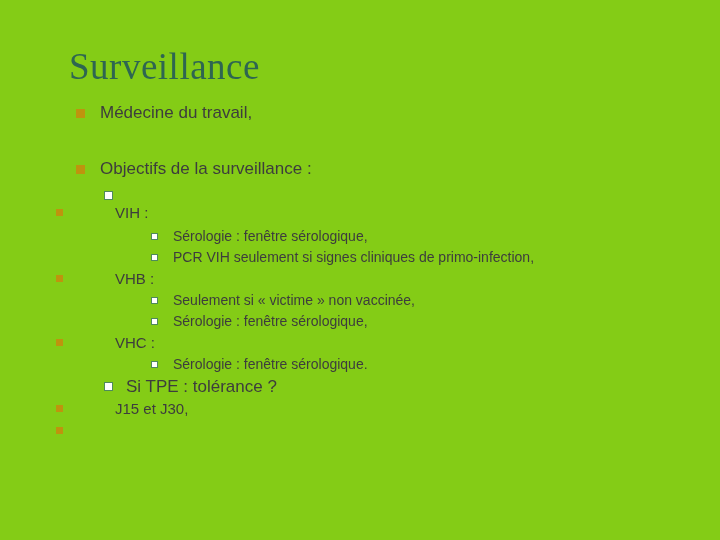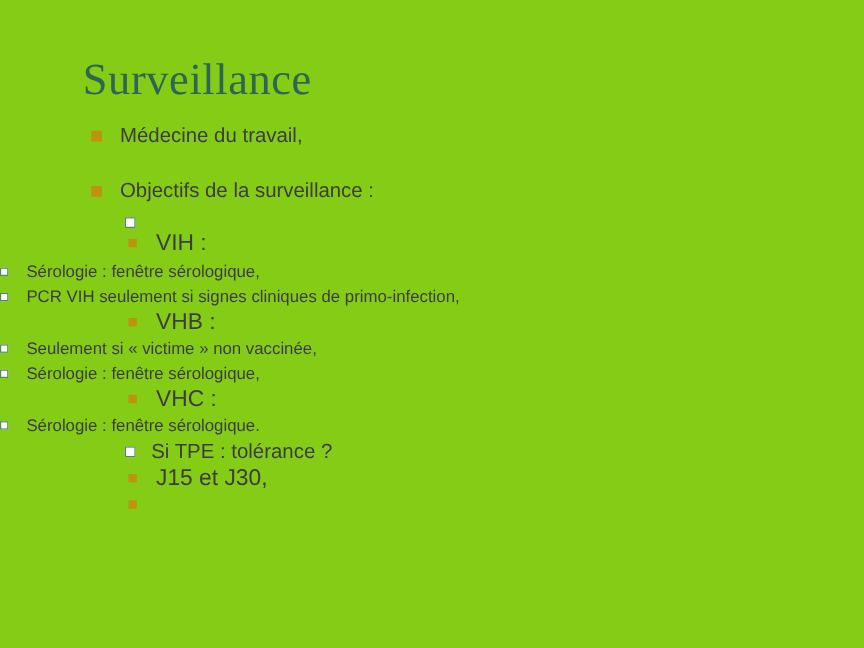--- a/index.html
+++ b/index.html
@@ -38,24 +38,24 @@
     right: 0;
     color: #3D3D3D;
   }
   .row {
     display: flex;
     align-items: flex-start;
   }
   
   .l1 { padding-left: 76px;  font-size: 17px; line-height: 24px; }
   .l2 { padding-left: 104px; font-size: 17px; line-height: 23px; }
-  .l3 { padding-left: 107px; font-size: 19px; line-height: 22px; }
-  .l4 { font-size: 14px; line-height: 21px; }
+  .l3 { padding-left: 56px; font-size: 15px; line-height: 22px; gap: 36px; }
+  .l4 { padding-left: 151px; font-size: 14px; line-height: 21px; }
 
-  .gap-after { margin-bottom: 22px; }
+  .gap-after { margin-bottom: 32px; }
   .mt3 { margin-top: 3px; }
   .mt2 { margin-top: 2px; }
 
   
   .b {
     flex: 0 0 auto;
     display: inline-block;
     box-sizing: border-box;
   }
   .gold   { background: #BE940E; }

